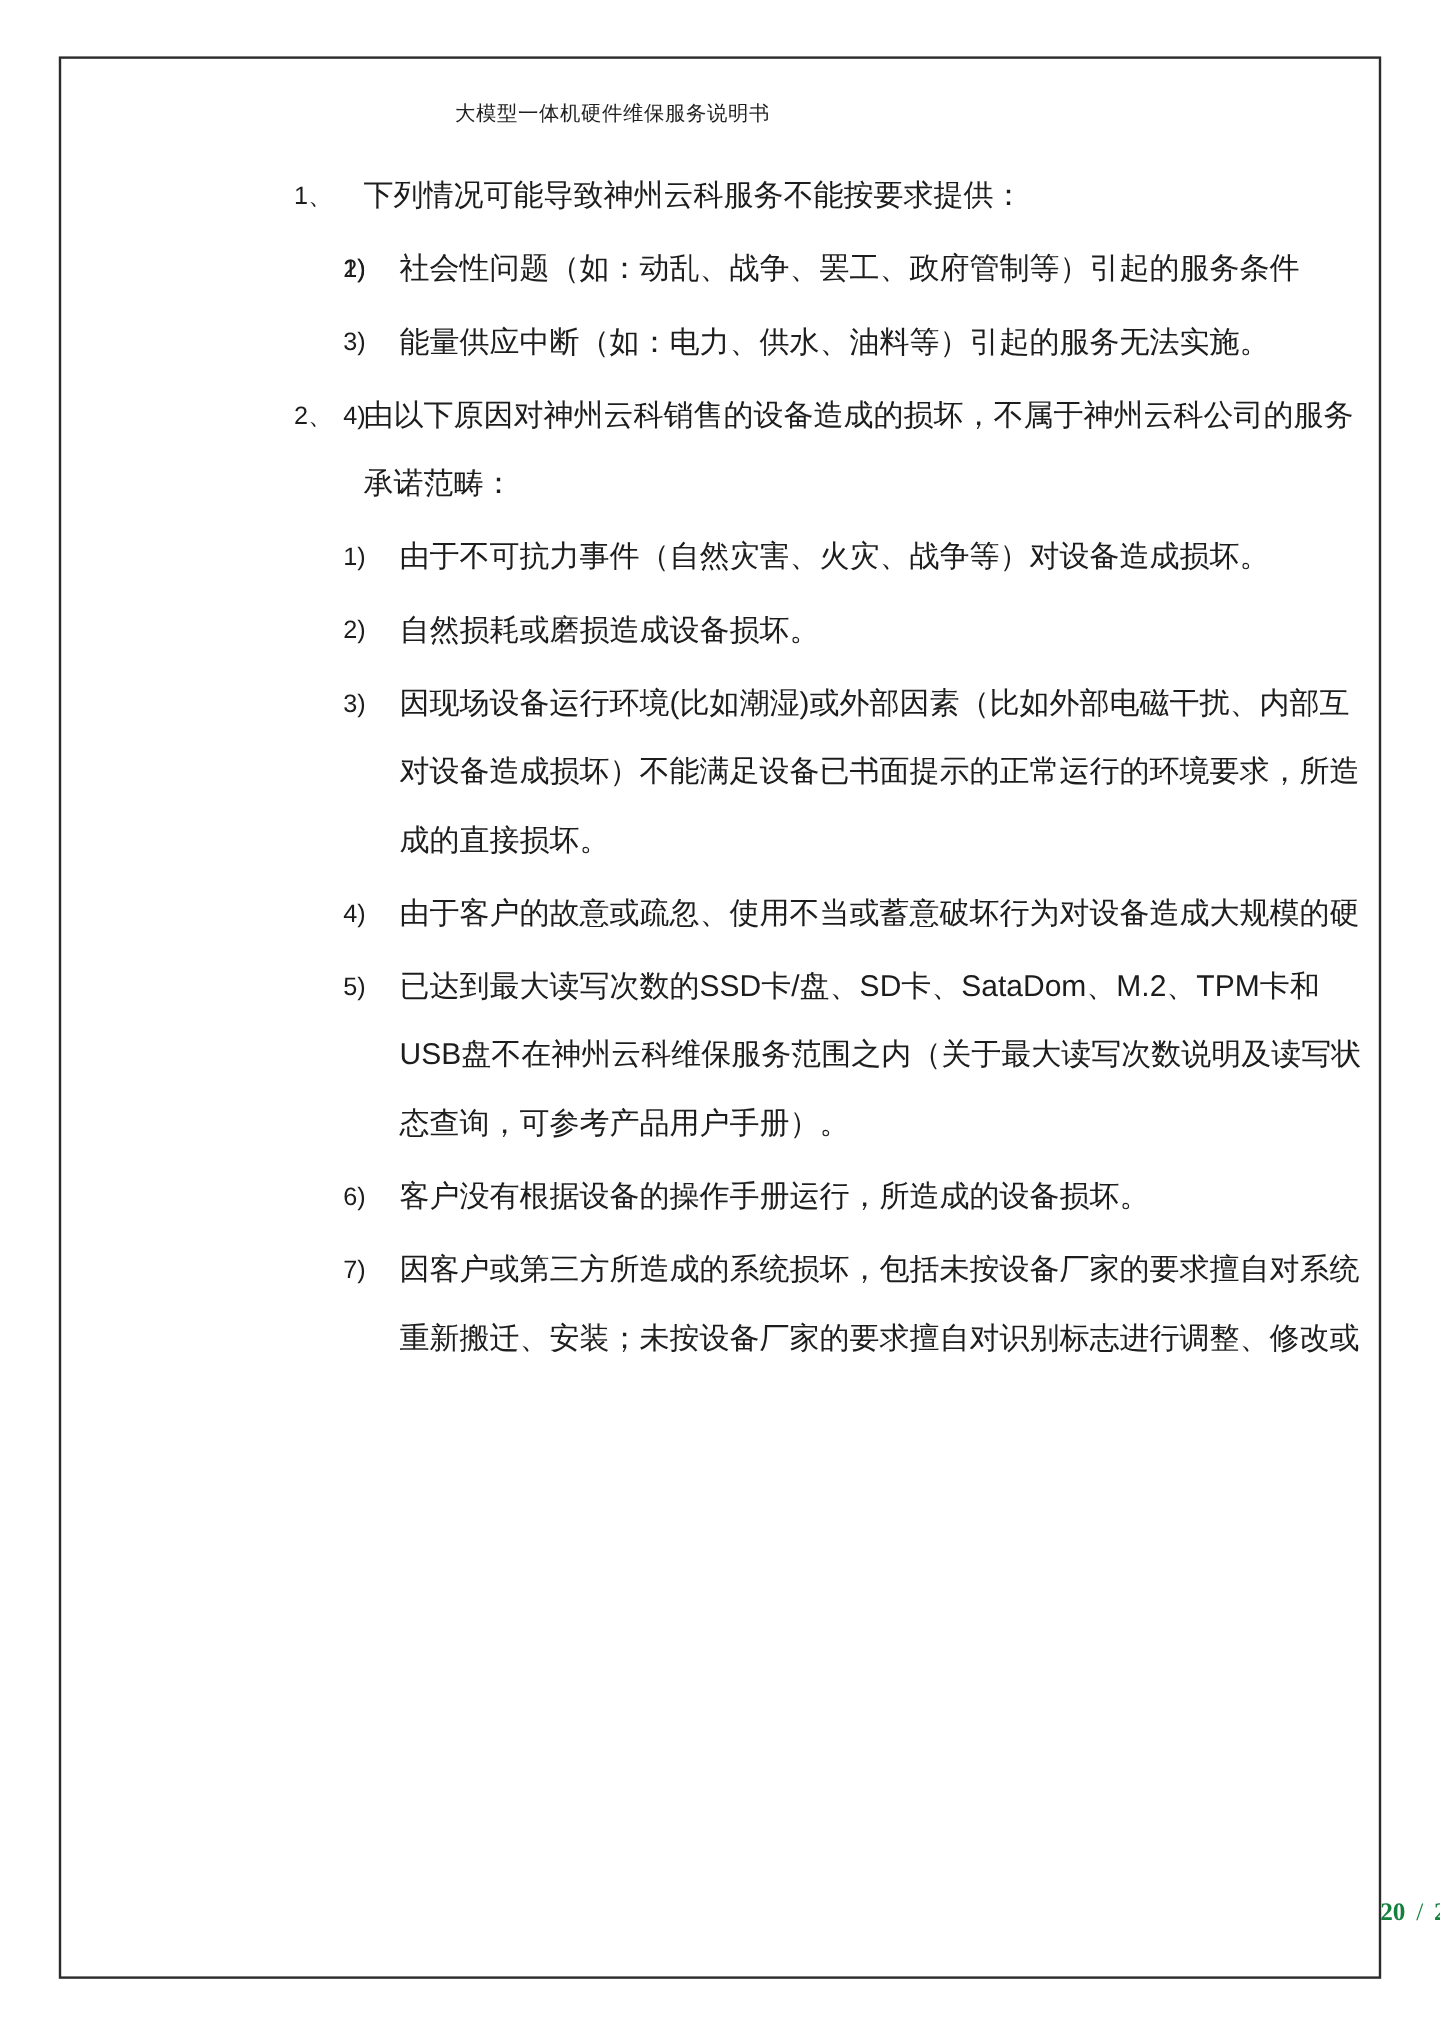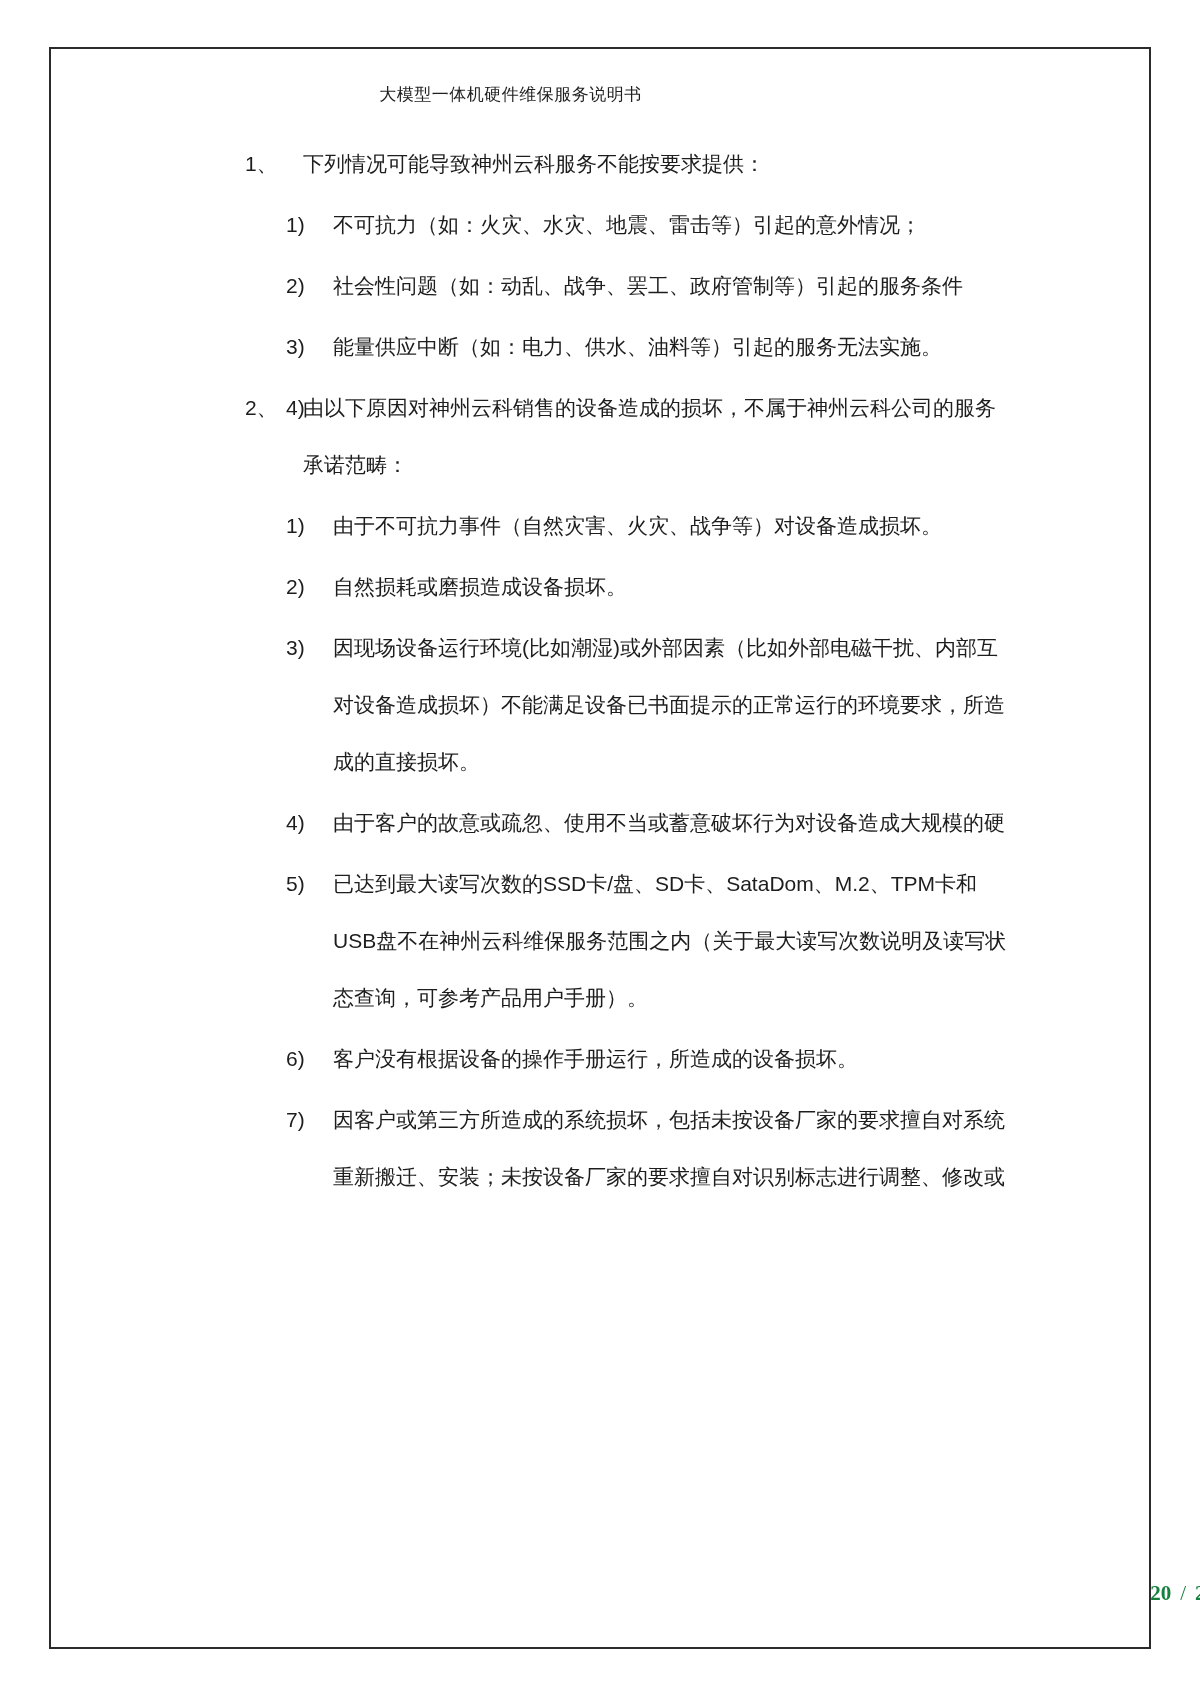--- a/index.html
+++ b/index.html
@@ -49,21 +49,21 @@
     top: 0;
     font-size: 21px;
     line-height: 57px;
     white-space: nowrap;
   }
   .lvl1 { padding-left: 303px; }
   .lvl1 > .marker { left: 245px; }
   .lvl2 { padding-left: 333px; }
   .lvl2 > .marker { left: 286px; }
   .line {
-    font-size: 21px;
+    font-size: 25px;
     line-height: 57px;
     white-space: nowrap;
     color: #1d1d1d;
   }
   .page-footer {
     position: absolute;
     top: 1580px;
     left: 0;
     width: 100%;
     text-align: right;
@@ -85,21 +85,20 @@
 
 <div class="document-body">
 
   <div class="para lvl1">
     <span class="marker">1、</span>
     <div class="line">下列情况可能导致神州云科服务不能按要求提供：</div>
   </div>
 
   <div class="para lvl2">
     <span class="marker">1)</span>
-    <div class="line">不可抗力（如：火灾、水灾、地震、雷击等）引起的意外情况；</div>
   </div>
 
   <div class="para lvl2">
     <span class="marker">2)</span>
     <div class="line">社会性问题（如：动乱、战争、罢工、政府管制等）引起的服务条件</div>
   </div>
 
   <div class="para lvl2">
     <span class="marker">3)</span>
     <div class="line">能量供应中断（如：电力、供水、油料等）引起的服务无法实施。</div>

